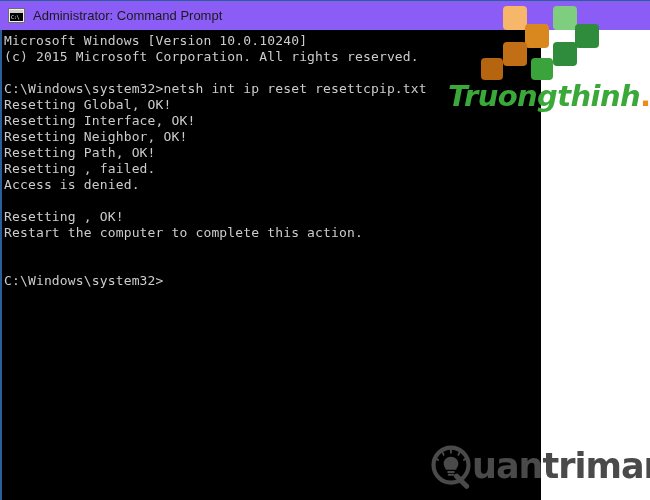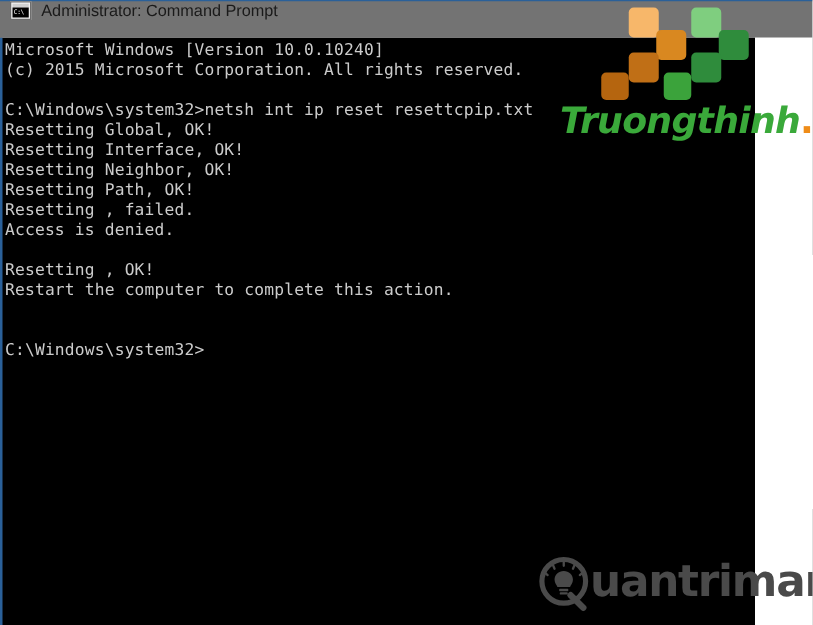--- a/index.html
+++ b/index.html
@@ -24,24 +24,25 @@
     overflow: hidden;
   }
 
   
   #titlebar {
     position: absolute;
     left: 0;
     top: 0;
     width: 650px;
     height: 30px;
-    background: #737373;
+    background: #8b5cf6;
     border-top: 1px solid #2a6099;
     box-sizing: border-box;
     display: flex;
+    align-items: center;
     z-index: 3;
   }
   #titlebar-icon {
     width: 17px;
     height: 15px;
     margin-left: 8px;
     margin-right: 8px;
     flex: 0 0 auto;
     position: relative;
     background: #f2f2f2;
@@ -77,21 +78,21 @@
     font-size: 13px;
     color: #1a1a1a;
     white-space: nowrap;
   }
 
   
   #console {
     position: absolute;
     left: 0;
     top: 30px;
-    width: 604px;
+    width: 541px;
     height: 470px;
     background: #000000;
     border-left: 2px solid #2a6099;
     box-sizing: border-box;
     z-index: 1;
   }
 
   #console-text {
     position: absolute;
     left: 2px;

